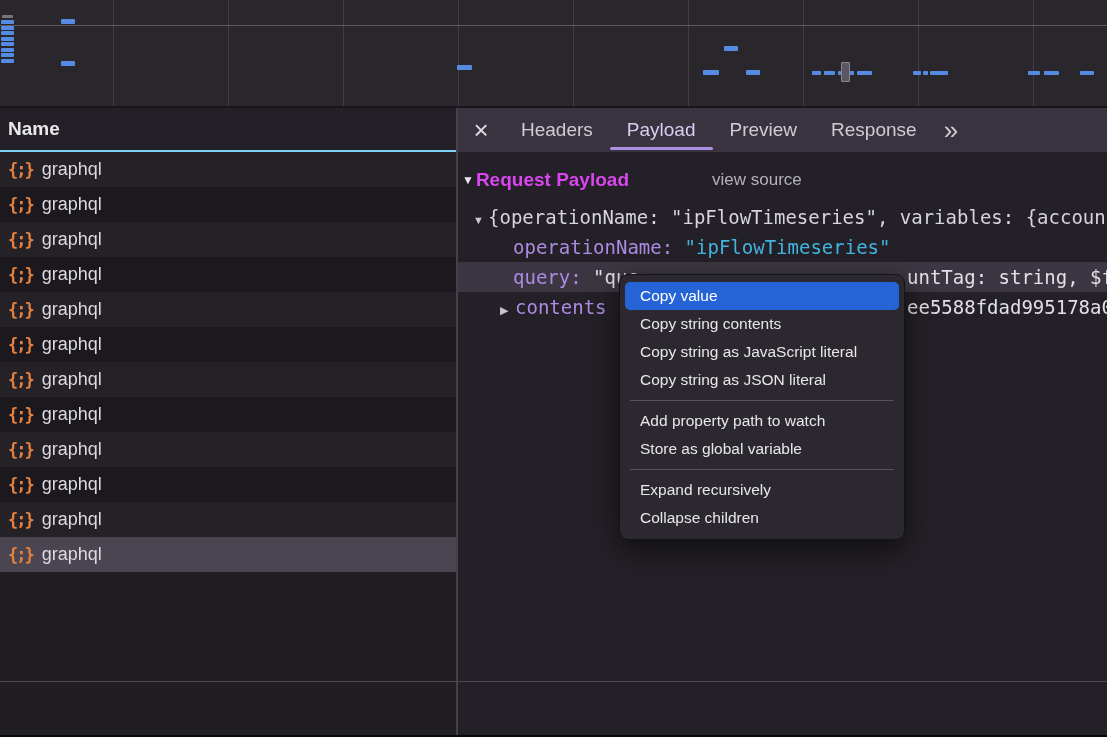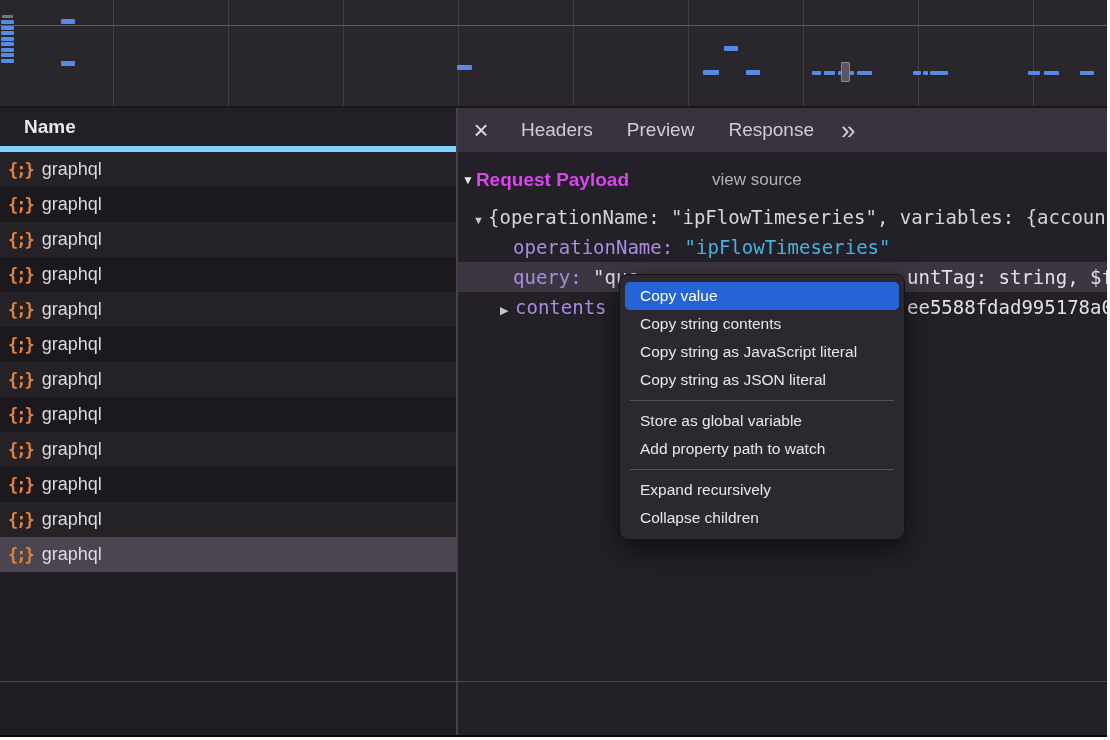--- a/index.html
+++ b/index.html
@@ -13,22 +13,22 @@
   .overview { position:absolute; left:0; top:0; width:1107px; height:108px;
               background:var(--overview-bg); border-bottom:2px solid #18161a; }
   .gridline { position:absolute; top:0; bottom:0; width:1px; background:var(--gridline); }
   .lane-line { position:absolute; left:0; right:0; height:1px; background:var(--lane-line); }
   .ov-bar { position:absolute; border-radius:1px; background:var(--bar-blue); }
   .ov-bar.gray { background:#77747c; }
   .ov-marker { position:absolute; background:rgba(150,146,158,.45); border:1px solid #8b8794; border-radius:1px; }
 
   
   .name-header { position:absolute; left:0; top:108px; width:456px; height:44px;
-                 background:var(--header-left-bg); border-bottom:6px solid #7dd3fc;
-                 display:flex; align-items:center; padding-left:24px;
+                 background:var(--header-left-bg); border-bottom:2px solid #7dd3fc;
+                 display:flex; align-items:center; padding-left:8px;
                  color:#e9e7ec; font-size:19px; font-weight:bold; }
   .tab-bar { position:absolute; left:458px; top:108px; width:649px; height:44px;
              background:var(--tab-bar-bg); display:flex; align-items:stretch; }
   .close-btn { width:46px; display:flex; align-items:center; justify-content:center;
                color:#dcdade; font-size:26px; line-height:1; cursor:pointer; }
   .tabs { display:flex; align-items:stretch; }
   .tab { display:flex; align-items:center; padding:0 17px; font-size:19px;
          color:var(--tab-text); position:relative; cursor:pointer; white-space:nowrap; }
   .tab.selected { color:var(--tab-selected-text); }
   .tab.selected::after { content:""; position:absolute; left:0; right:0; bottom:2px; height:3px;
@@ -125,20 +125,21 @@
     </div>
 
   <div class="name-header">
     <span>Name</span>
   </div>
 
   <div class="tab-bar">
     <div class="close-btn">×</div>
     <div class="tabs">
         <div class="tab">Headers</div>
+        <div class="tab selected">Payload</div>
         <div class="tab">Preview</div>
         <div class="tab">Response</div>
       </div>
     <div class="more-tabs">»</div>
   </div>
 
   <div class="request-list">
       <div class="req-row light">
         <span class="req-icon">{;}</span>
         <span>graphql</span>
@@ -217,20 +218,20 @@
 
   <div class="v-divider"></div>
   <div class="h-rule"></div>
 
   <div class="context-menu">
       <div class="menu-item highlight">Copy value</div>
       <div class="menu-item">Copy string contents</div>
       <div class="menu-item">Copy string as JavaScript literal</div>
       <div class="menu-item">Copy string as JSON literal</div>
       <div class="menu-sep"></div>
+      <div class="menu-item">Add property path to watch</div>
       <div class="menu-item">Store as global variable</div>
-      <div class="menu-item">Add property path to watch</div>
       <div class="menu-sep"></div>
       <div class="menu-item">Expand recursively</div>
       <div class="menu-item">Collapse children</div>
     </div>
 
 </div>
 
 </body></html>

